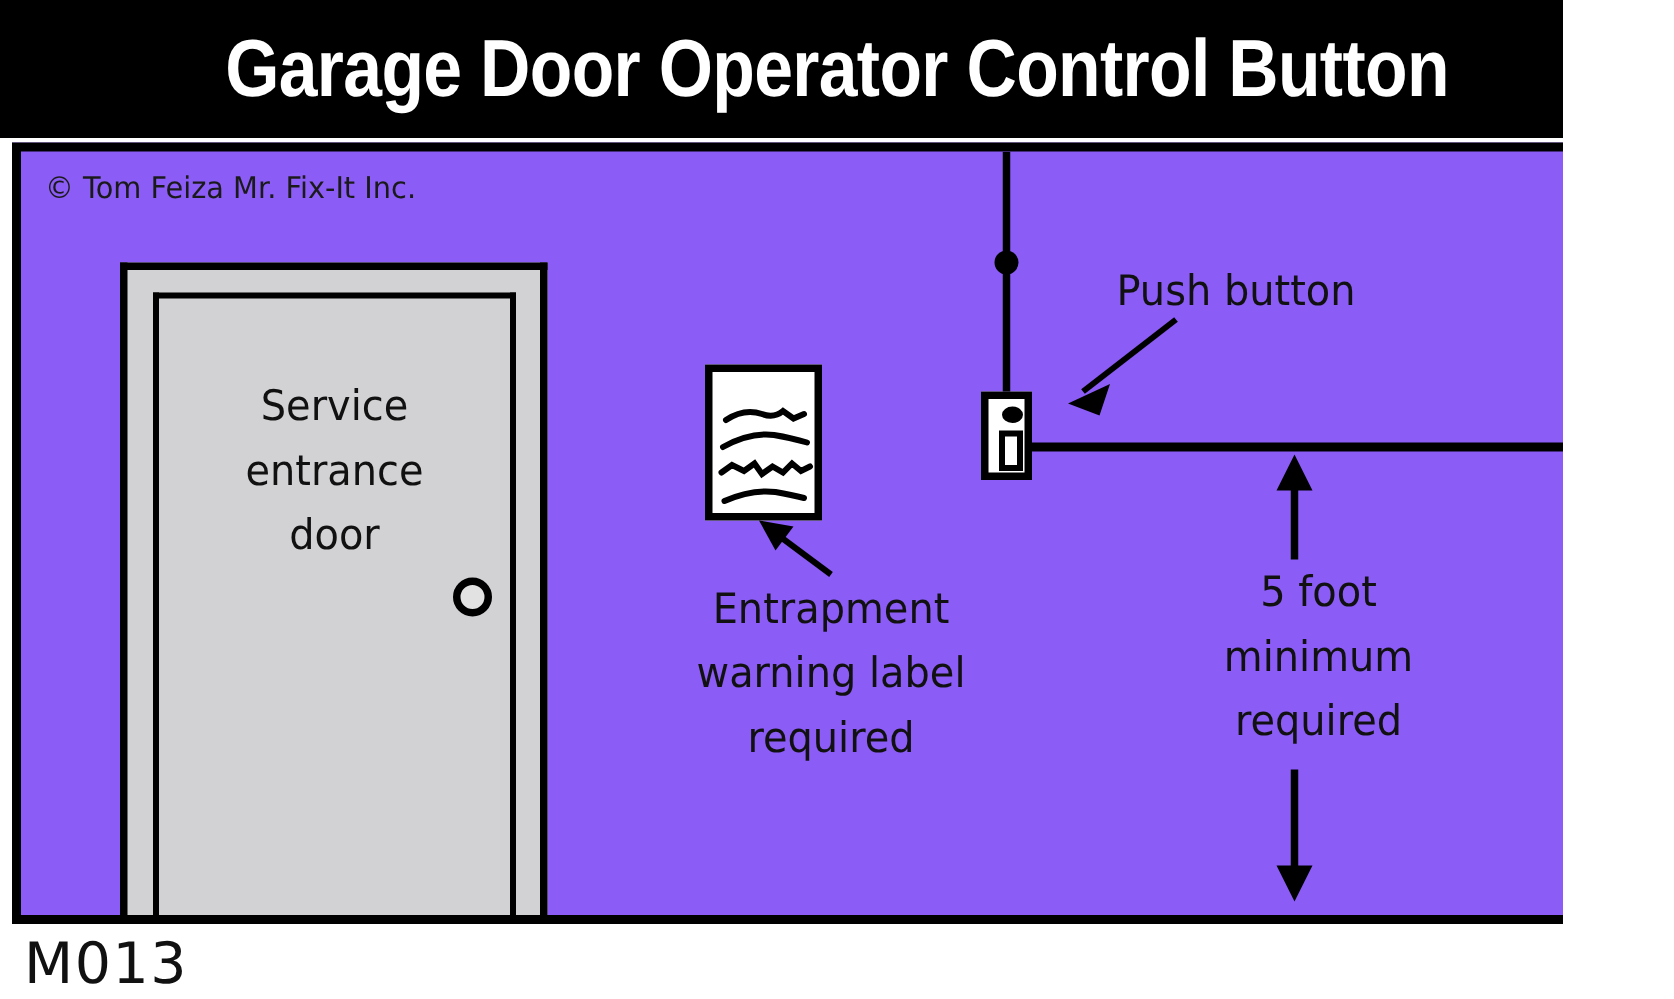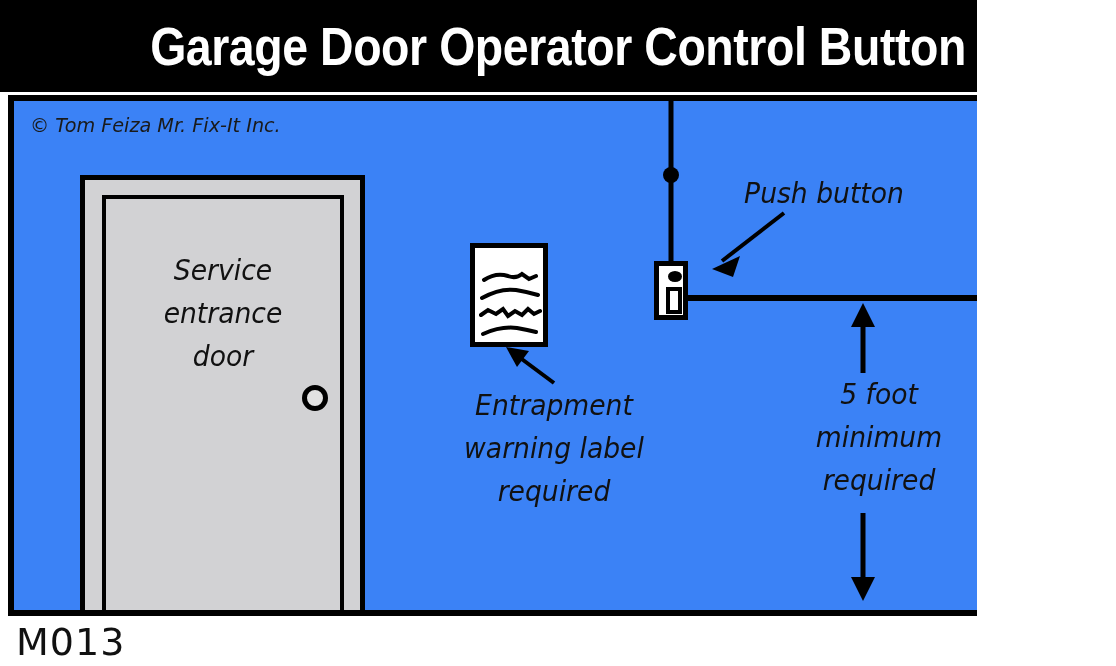--- a/index.html
+++ b/index.html
@@ -2,26 +2,25 @@
 <html><head>
 <meta charset="utf-8">
 <style>
   html, body {
     margin: 0;
     padding: 0;
     background: #ffffff;
   }
   #page {
     position: relative;
-    width: 936px;
+    width: 1042px;
     height: 666px;
     background: #ffffff;
     overflow: hidden;
     font-family: "DejaVu Sans", sans-serif;
-    padding-left: 41px;
   }
 
   
   #title-bar {
     position: absolute;
     left: 0; top: 0;
     width: 1116px;
     height: 92px;
     background: #000000;
   }
@@ -43,25 +42,24 @@
     white-space: nowrap;
   }
 
   
   #frame {
     position: absolute;
     left: 8px;
     top: 95px;
     width: 1100px;
     height: 521px;
-    background: #3b82f6;
+    background: #8b5cf6;
     border: 6px solid #000000;
     box-sizing: border-box;
     overflow: hidden;
-    font-style: italic;
   }
   #frame-inner {
     position: absolute;
     left: 0; top: 0;
     width: 1088px;
     height: 509px;
   }
 
   
   #copyright {

